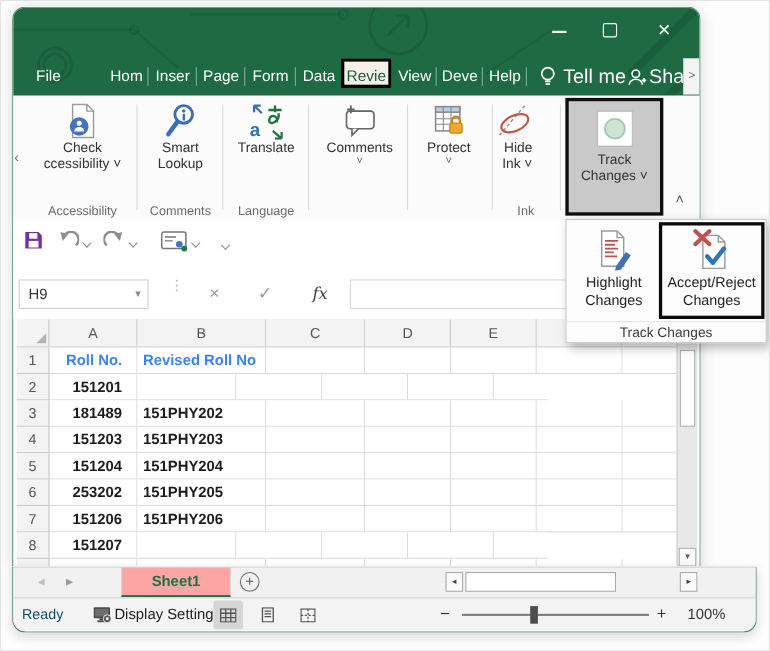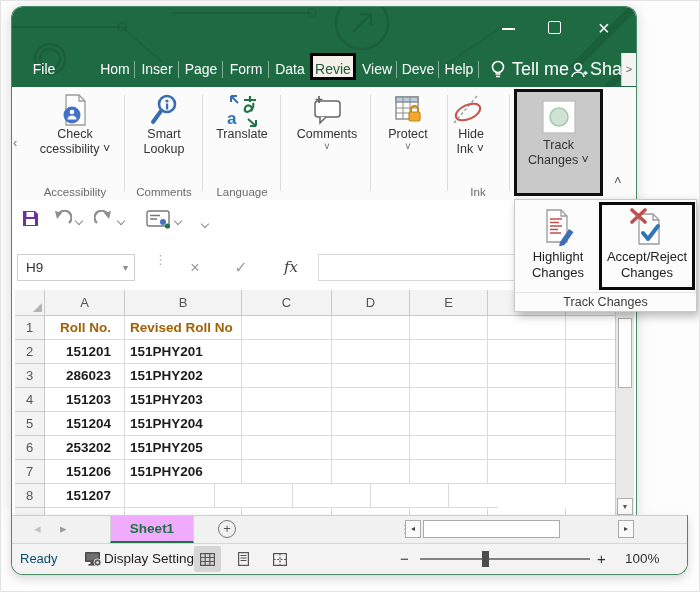--- a/index.html
+++ b/index.html
@@ -60,36 +60,36 @@
   .rh{width:30px;background:#f3f3f3;border-right:1px solid #c9c9c9;border-bottom:1px solid #c9c9c9;
     box-sizing:border-box;text-align:center;color:#555;font-size:13px;line-height:23px;flex:none;position:relative;}
   .ghead .rh{line-height:25px;}
   .ch{background:#f3f3f3;border-right:1px solid #c9c9c9;border-bottom:1px solid #c9c9c9;box-sizing:border-box;
     text-align:center;color:#555;font-size:13px;line-height:25px;flex:none;}
   .cell{background:#fff;border-right:1px solid #dadada;border-bottom:1px solid #dadada;box-sizing:border-box;
     font-size:13.5px;color:#1c1c1c;font-weight:600;line-height:23px;flex:none;overflow:hidden;white-space:nowrap;}
   .ca{width:80px;} .cb{width:117px;} .cc{width:90px;} .cd{width:78px;} .ce{width:78px;} .cf{width:78px;} .cg{width:49px;border-right:none;}
   .cell.ca{text-align:right;padding-right:13px;}
   .cell.cb{padding-left:5px;}
-  .boldrow .cell{font-weight:700;color:#a16207;}
+  .boldrow .cell{font-weight:700;color:#3b82f6;}
   .tri{position:absolute;right:2px;bottom:3px;width:0;height:0;border-left:9px solid transparent;border-bottom:9px solid #b4b4b4;}
   .sliver{height:8px;overflow:hidden;}
   .sliver .rh,.sliver .cell{height:8px;line-height:20px;border-bottom:none;}
   
   .vscroll{position:absolute;left:603px;top:283px;width:19px;height:226px;background:#e8e8e8;border-left:1px solid #cdcdcd;box-sizing:border-box;}
   .vthumb{position:absolute;left:2px;top:28px;width:14px;height:70px;background:#fff;border:1px solid #b0b0b0;box-sizing:border-box;}
   .vdown{position:absolute;left:1px;top:208px;width:16px;height:17px;background:#fafafa;border:1px solid #b0b0b0;
     box-sizing:border-box;text-align:center;font-size:7px;color:#555;line-height:15px;}
   
   .win-bottom{position:absolute;left:10px;top:514px;width:677px;height:60px;background:#f1f1f1;
     border:1px solid #4a8a66;border-top:none;border-radius:0 0 12px 12px;overflow:hidden;
     box-shadow:0 4px 10px rgba(0,0,0,.15);box-sizing:border-box;}
   .tabbar{position:absolute;left:0;top:0;width:675px;height:28px;background:#f1f1f1;border-top:1px solid #cdcdcd;box-sizing:border-box;}
   .tnav{position:absolute;top:5px;font-size:13px;}
-  .sheettab{position:absolute;left:98px;top:0;width:84px;height:27px;background:#f0abfc;border-left:1px solid #d4d4d4;
+  .sheettab{position:absolute;left:98px;top:0;width:100px;height:27px;background:#fca5a5;border-left:1px solid #d4d4d4;
     border-right:1px solid #d4d4d4;border-bottom:2.5px solid #1e7145;box-sizing:border-box;
     text-align:center;color:#1e7145;font-weight:bold;font-size:13.5px;line-height:25px;}
   .addsheet{position:absolute;left:206px;top:4px;width:18px;height:18px;border:1.4px solid #777;border-radius:50%;
     box-sizing:border-box;text-align:center;line-height:15px;color:#555;font-size:13px;}
   .tdots{position:absolute;left:387px;top:6px;color:#b3b3b3;font-size:12px;}
   .hsbtn{position:absolute;top:4px;width:16px;height:18px;background:#fafafa;border:1px solid #ababab;box-sizing:border-box;
     text-align:center;font-size:8px;color:#444;line-height:16px;}
   .hthumb{position:absolute;left:411px;top:4px;width:137px;height:18px;background:#fff;border:1px solid #ababab;box-sizing:border-box;}
   
   .statusbar{position:absolute;left:0;top:28px;width:675px;height:31px;background:#f3f3f3;border-top:1px solid #d6d6d6;box-sizing:border-box;}
@@ -355,30 +355,29 @@
         <div class="cell cb">Revised Roll No</div>
         <div class="cell cc"></div>
           <div class="cell cd"></div>
           <div class="cell ce"></div>
           <div class="cell cf"></div>
           <div class="cell cg"></div>
       </div>
       <div class="grow">
         <div class="rh">2</div>
         <div class="cell ca">151201</div>
-        <div class="cell cb">151PHY201</div>
         <div class="cell cc"></div>
           <div class="cell cd"></div>
           <div class="cell ce"></div>
           <div class="cell cf"></div>
           <div class="cell cg"></div>
       </div>
       <div class="grow">
         <div class="rh">3</div>
-        <div class="cell ca">286023</div>
+        <div class="cell ca">181489</div>
         <div class="cell cb">151PHY202</div>
         <div class="cell cc"></div>
           <div class="cell cd"></div>
           <div class="cell ce"></div>
           <div class="cell cf"></div>
           <div class="cell cg"></div>
       </div>
       <div class="grow">
         <div class="rh">4</div>
         <div class="cell ca">151203</div>

